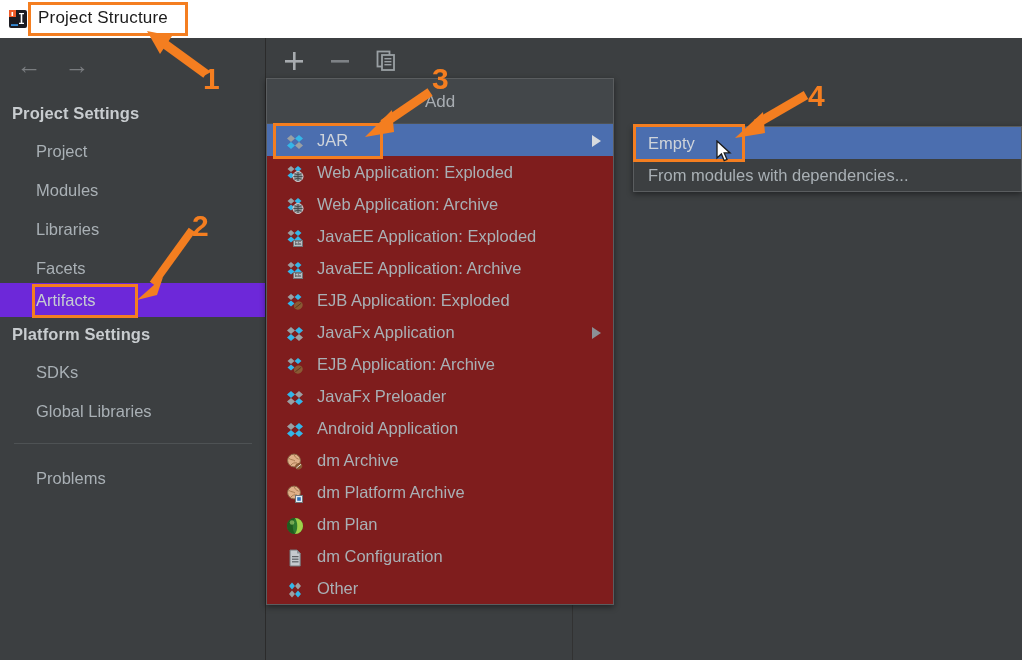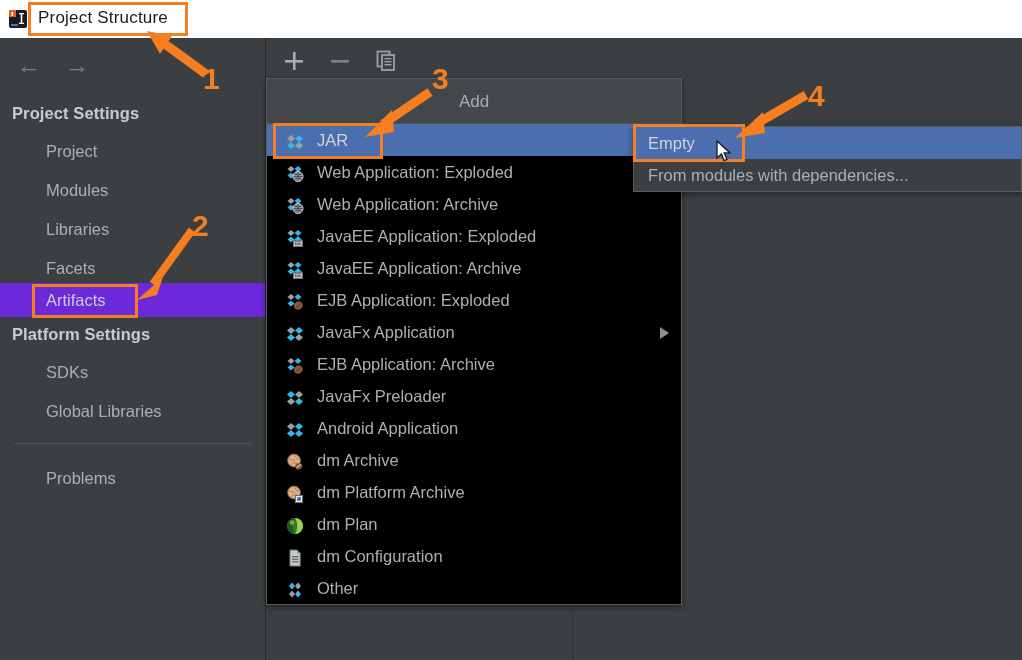--- a/index.html
+++ b/index.html
@@ -38,21 +38,21 @@
   }
   .navarrow.back { left: 12px; }
   .navarrow.fwd  { left: 60px; }
 
   .grp-title {
     position: absolute; left: 12px; font-size: 16.5px; font-weight: bold;
     color: #c8cccf; letter-spacing: .1px;
   }
   .nav-item {
     position: absolute; left: 0; width: 265px; height: 34px;
-    font-size: 16.5px; color: #a9b0b5; line-height: 34px; padding-left: 46px;
+    font-size: 16.5px; color: #a9b0b5; line-height: 34px; padding-left: 36px;
     white-space: nowrap;
   }
   .nav-item.selected { background: #6d28d9; color: #c6ccd2; }
   .sep-line {
     position: absolute; left: 14px; width: 238px; height: 1px; background: #4e5254;
   }
 
   
   .content-pane {
     position: absolute; left: 266px; top: 38px; width: 756px; height: 622px;
@@ -71,22 +71,22 @@
     position: absolute; left: 306px; top: 45px; width: 1px; height: 577px;
     background: #323232;
   }
   .left-col-strip {
     position: absolute; left: 0; top: 45px; width: 306px; height: 577px;
     background: #3c3f41; border-top: 1px solid #4a4d4f;
   }
 
   
   .menu {
-    position: absolute; left: 266px; top: 78px; width: 416px;
-    background: #000000; border: 1px solid #5a5d5f;
+    position: absolute; left: 266px; top: 78px; width: 348px;
+    background: #7f1d1d; border: 1px solid #5a5d5f;
     box-shadow: 0 2px 6px rgba(0,0,0,.45);
     z-index: 30;
   }
   .menu-header {
     height: 45px; background: #43474a; border-bottom: 1px solid #4f5355;
     color: #a8adb2; font-size: 17px; text-align: center; line-height: 45px;
   }
   .menu-item {
     position: relative; height: 32px; line-height: 32px;
     color: #a9b0b5; font-size: 16.5px; padding-left: 50px;

